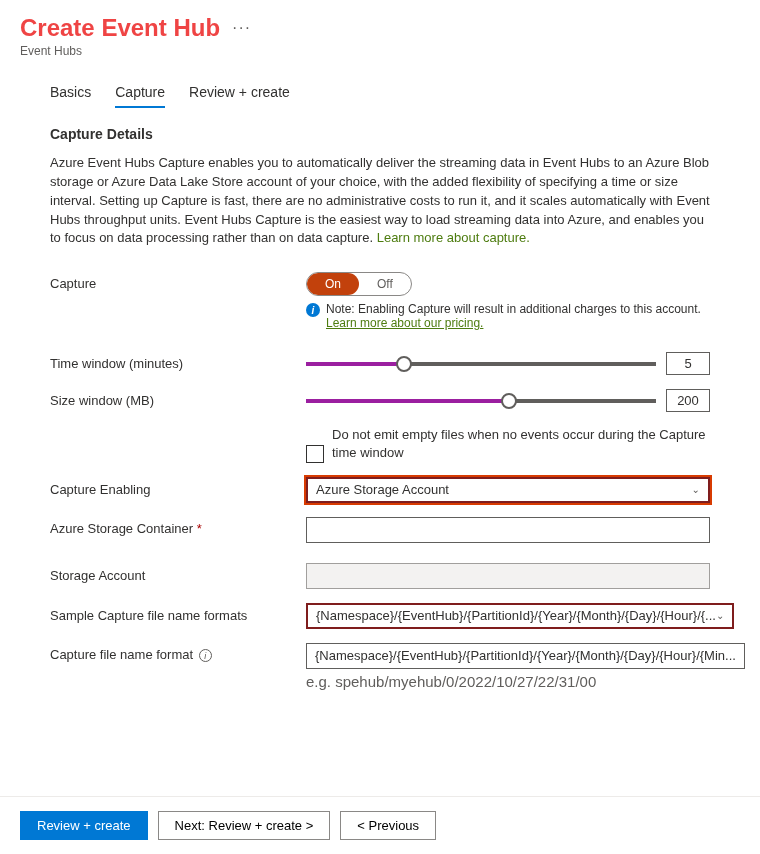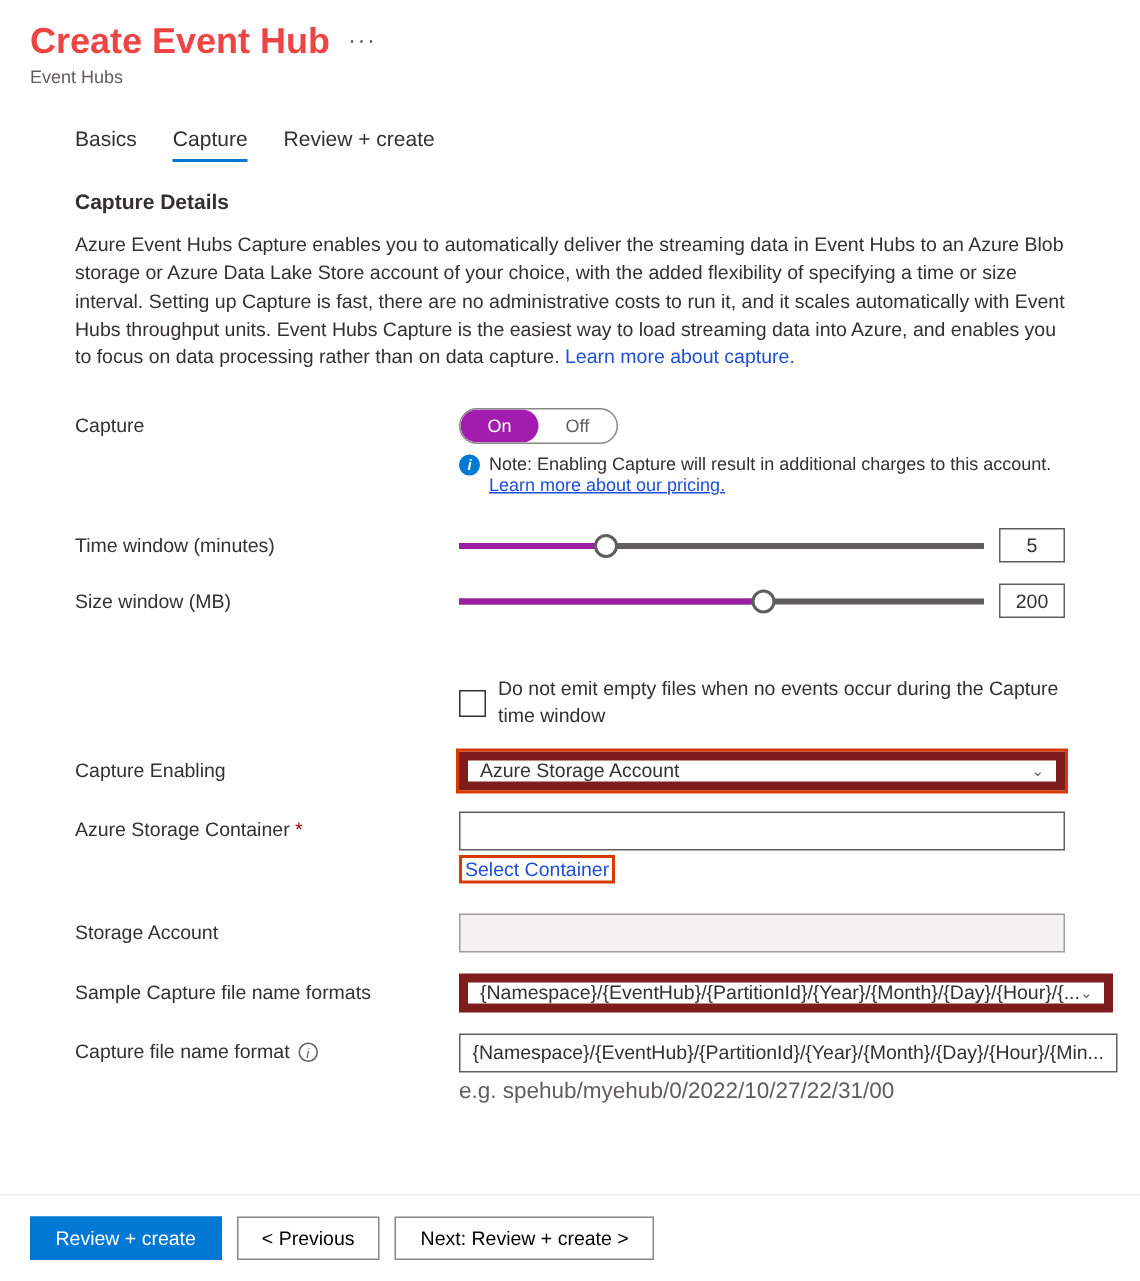--- a/index.html
+++ b/index.html
@@ -63,21 +63,21 @@
       font-weight: 600;
       margin-bottom: 12px;
     }
     .desc {
       font-size: 13px;
       line-height: 1.45;
       color: #323130;
       margin-bottom: 24px;
     }
     .link {
-      color: #1d4ed8;
+      color: #4d7c0f;
       cursor: pointer;
     }
     .link.underline {
       text-decoration: underline;
     }
     .form-row {
       display: flex;
       align-items: flex-start;
       margin-bottom: 14px;
     }
@@ -103,21 +103,21 @@
     }
     .toggle-opt {
       padding: 0px 18px;
       font-size: 12px;
       display: flex;
       align-items: center;
       cursor: pointer;
       color: #605e5c;
     }
     .toggle-opt.active {
-      background: #a21caf;
+      background: #c2410c;
       color: #ffffff;
       border-radius: 13px;
     }
     .note-row {
       display: flex;
       align-items: flex-start;
       gap: 6px;
       margin-top: 6px;
       font-size: 12px;
     }
@@ -167,36 +167,35 @@
     }
     .slider-val {
       width: 44px;
       border: 1px solid #605e5c;
       padding: 3px 6px;
       font-size: 13px;
       text-align: center;
     }
     .checkbox-row {
       display: flex;
-      align-items: center;
+      align-items: flex-end;
       gap: 8px;
       font-size: 13px;
       line-height: 1.4;
-      margin-top: 24px;
     }
     .checkbox {
       width: 18px;
       height: 18px;
       border: 1px solid #323130;
       flex-shrink: 0;
       margin-top: 1px;
     }
     .select {
       width: 100%;
-      border: 6px solid #7f1d1d;
+      border: 2px solid #7f1d1d;
       padding: 4px 8px;
       font-size: 13px;
       display: flex;
       justify-content: space-between;
       align-items: center;
       height: 26px;
       background: #fff;
     }
     .select.readonly {
       background: #f3f2f1;
@@ -356,23 +355,20 @@
       </div>
     </div>
   </div>
 
   <div class="form-row">
     <div class="label-col">
       <span>Azure Storage Container</span> <span class="required">*</span>
     </div>
     <div class="field-col">
       <div class="text-input"></div>
-      <div style="margin-top:3px;">
-        <span class="highlight-small"><span class="link">Select Container</span></span>
-      </div>
     </div>
   </div>
 
   <div class="form-row align-center" style="margin-top:20px;">
     <div class="label-col" style="padding-top:0;">Storage Account</div>
     <div class="field-col">
       <div class="select readonly"></div>
     </div>
   </div>
 
@@ -394,15 +390,15 @@
     <div class="field-col">
       <div class="text-input">{Namespace}/{EventHub}/{PartitionId}/{Year}/{Month}/{Day}/{Hour}/{Min...</div>
       <div class="hint">e.g. spehub/myehub/0/2022/10/27/22/31/00</div>
     </div>
   </div>
 
 </div>
 
 <div class="footer">
   <button class="btn primary">Review + create</button>
+  <button class="btn">Next: Review + create &gt;</button>
   <button class="btn">&lt; Previous</button>
-  <button class="btn">Next: Review + create &gt;</button>
 </div>
 
 </body></html>

